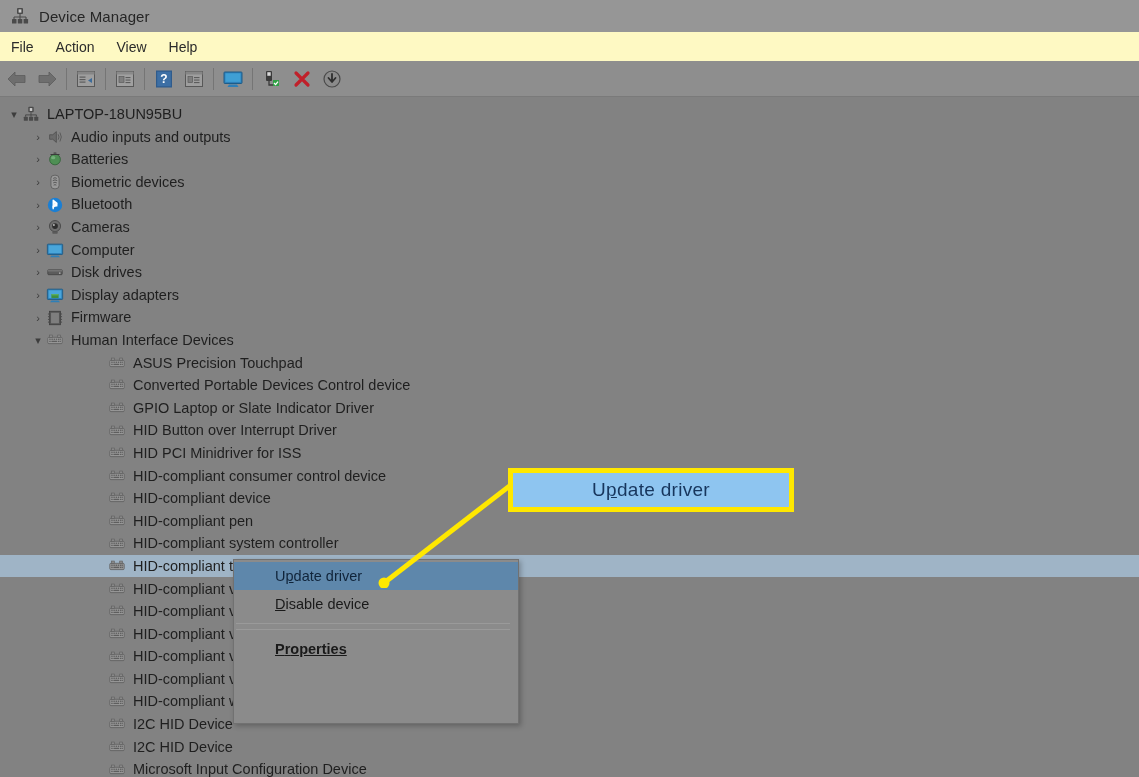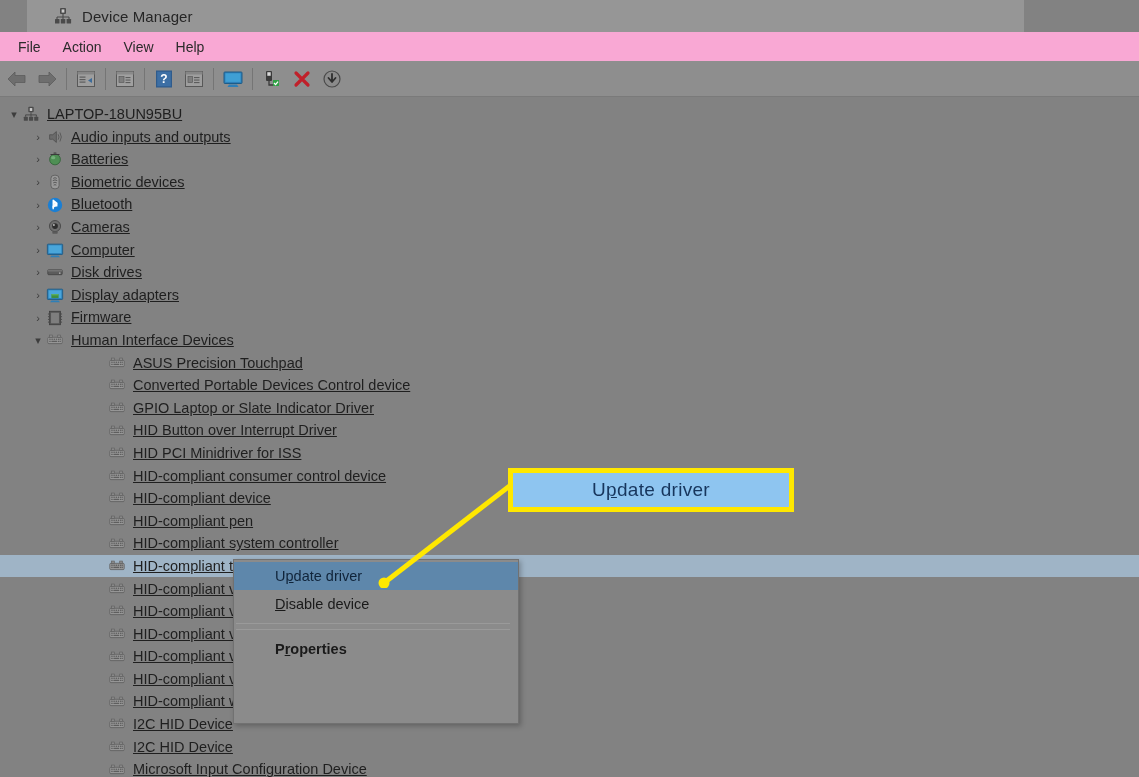--- a/index.html
+++ b/index.html
@@ -12,39 +12,37 @@
 
   #app {
     position: relative;
     width: 1139px; height: 777px;
     background: #828282;
   }
 
   
   .titlebar {
     position: absolute; top: 0; left: 0;
-    width: 997px; height: 32px;
+    width: 1139px; height: 32px;
     background: #969696;
     display: flex; align-items: center;
-    padding-left: 26px;
-    margin-left: 27px;
+    padding-left: 10px;
   }
   .title-icon { width: 20px; height: 20px; position: relative; margin-right: 9px; }
   .title-text {
     font-size: 15px; color: #262626;
     letter-spacing: 0.1px;
   }
 
   
   .menubar {
     position: absolute; top: 32px; left: 0;
     width: 1139px; height: 29px;
-    background: #f9a8d4;
+    background: #fef9c3;
     display: flex; align-items: center;
-    padding-left: 7px;
   }
   .menu-item {
     font-size: 14px; color: #2b2b2b;
     padding: 3px 11px;
     cursor: default;
   }
 
   
   .toolbar {
     position: absolute; top: 61px; left: 0;
@@ -82,21 +80,21 @@
     position: relative;
   }
   .row.selected { background: #9fb4c6; }
   .chev {
     width: 16px; height: 16px;
     display: flex; align-items: center; justify-content: center;
     font-size: 11px; color: #3d3d3d;
     flex: 0 0 16px;
   }
   .ic { width: 18px; height: 18px; flex: 0 0 18px; margin-right: 7px; position: relative; }
-  .lbl { line-height: 1; text-decoration: underline; }
+  .lbl { line-height: 1; }
 
   
   .lvl0 { padding-left: 6px; }
   .lvl1 { padding-left: 30px; }
   .lvl2 { padding-left: 108px; }
 
   
   .ctxmenu {
     position: absolute;
     left: 233px; top: 559px;
@@ -107,21 +105,21 @@
     padding: 2px 0;
   }
   .ctx-item {
     height: 28px;
     display: flex; align-items: center;
     padding-left: 41px;
     font-size: 14.5px;
     color: #1a1a1a;
   }
   .ctx-item.hl { background: #5e87ab; color: #10243a; }
-  .ctx-item.bold { font-weight: bold; }
+  .ctx-item.bold { font-weight: bold; text-decoration: underline; }
   .ctx-sep { height: 1px; background: #9a9a9a; margin: 5px 8px 5px 2px; }
   .u { text-decoration: underline; }
 
   
   .callout {
     position: absolute;
     left: 508px; top: 468px;
     width: 286px; height: 44px;
     border: 5px solid #ffe800;
     background: #8ec5f0;

